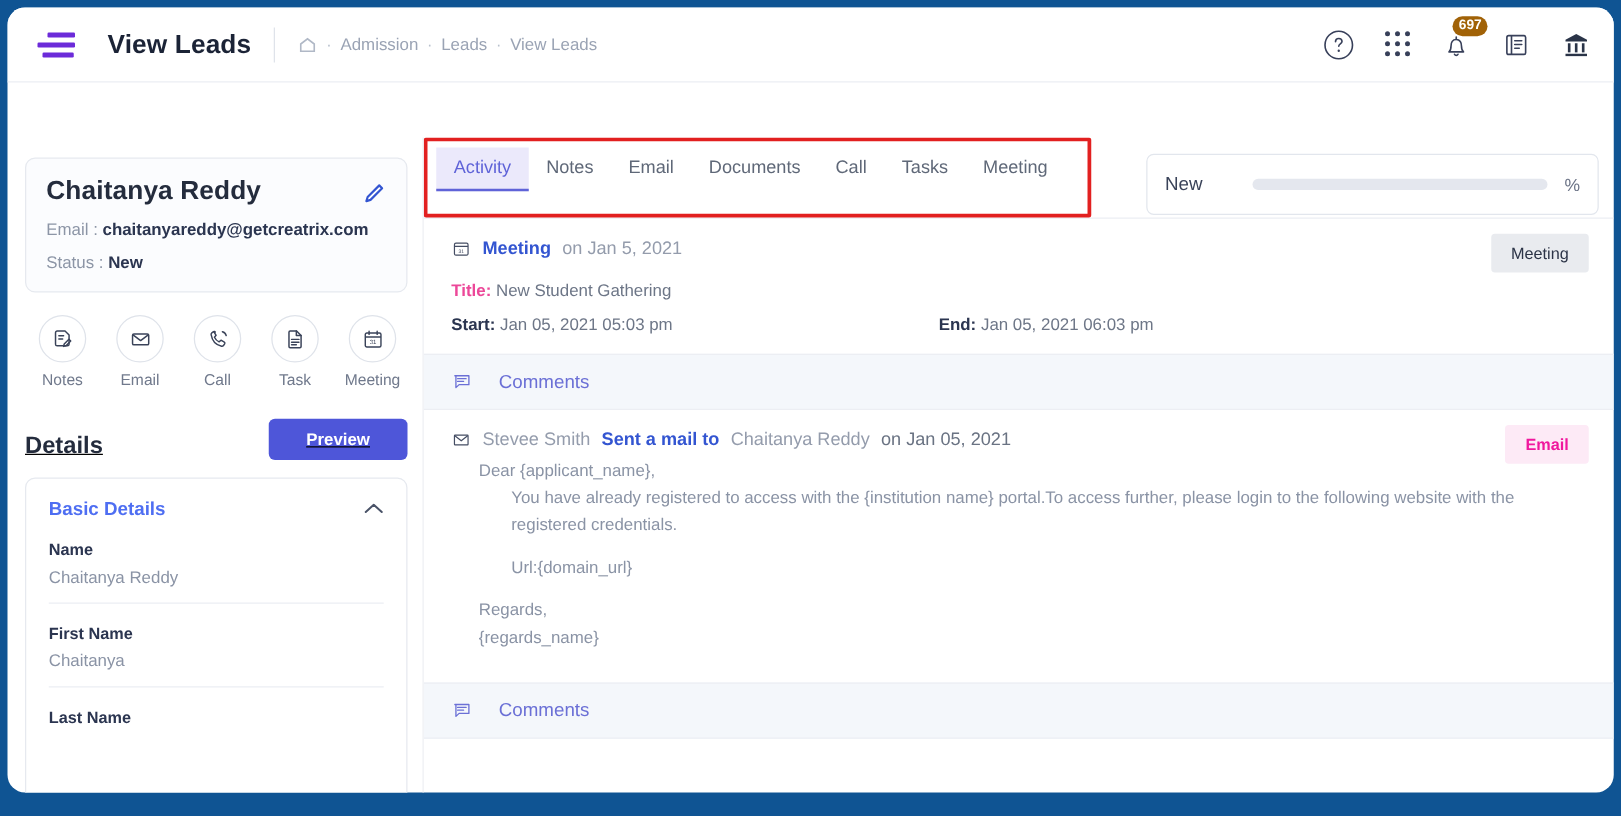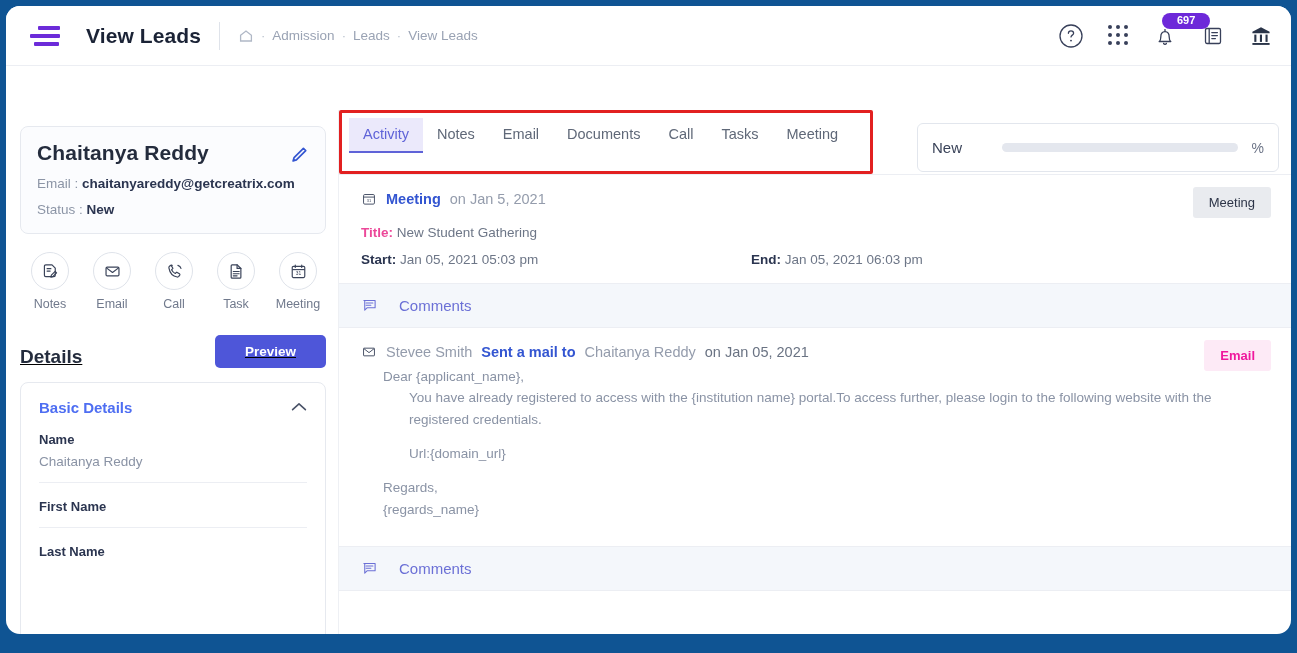--- a/index.html
+++ b/index.html
@@ -44,23 +44,23 @@
   .crumbs .dot { color: #b8c0cd; font-size: 13px; }
   .crumbs .cr { white-space: nowrap; }
   .topspacer { flex: 1 1 auto; }
 
   .topicons { display: flex; align-items: center; gap: 24px; }
   .ticon { position: relative; color: #2a3448; display: flex; align-items: center; cursor: pointer; }
   .dotgrid { display: grid; grid-template-columns: repeat(3, 5px); grid-template-rows: repeat(3, 5px); gap: 3px; }
   .dotgrid span { width: 4px; height: 4px; border-radius: 50%; background: #38405a; }
   .badge {
     position: absolute; top: -11px; left: 9px;
-    background: #6d28d9; color: #fff;
+    background: #a16207; color: #fff;
     font-size: 11px; font-weight: 700;
-    border-radius: 11px; padding: 2px 15px 3px;
+    border-radius: 11px; padding: 2px 5px 3px;
     line-height: 1; min-width: 26px; text-align: center;
   }
 
   
   .body { display: flex; height: 568px; margin-top: 44px; }
   .left { width: 332px; flex: 0 0 332px; padding: 16px 12px 0 14px; overflow: hidden; }
   .right { flex: 1 1 auto; position: relative; overflow: hidden; border-left: 1px solid #eef0f4; }
 
   
   .lead-card {
@@ -335,20 +335,21 @@
             </svg>
           </div>
         </div>
 
         <div class="field">
           <div class="f-label">Name</div>
           <div class="f-value">Chaitanya Reddy</div>
         </div>
         <div class="field">
           <div class="f-label">First Name</div>
+          <div class="f-value">Chaitanya</div>
         </div>
         <div class="field">
           <div class="f-label">Last Name</div>
         </div>
       </div>
     </div>
 
     <div class="right">
 
       <div class="tabs-wrap">

